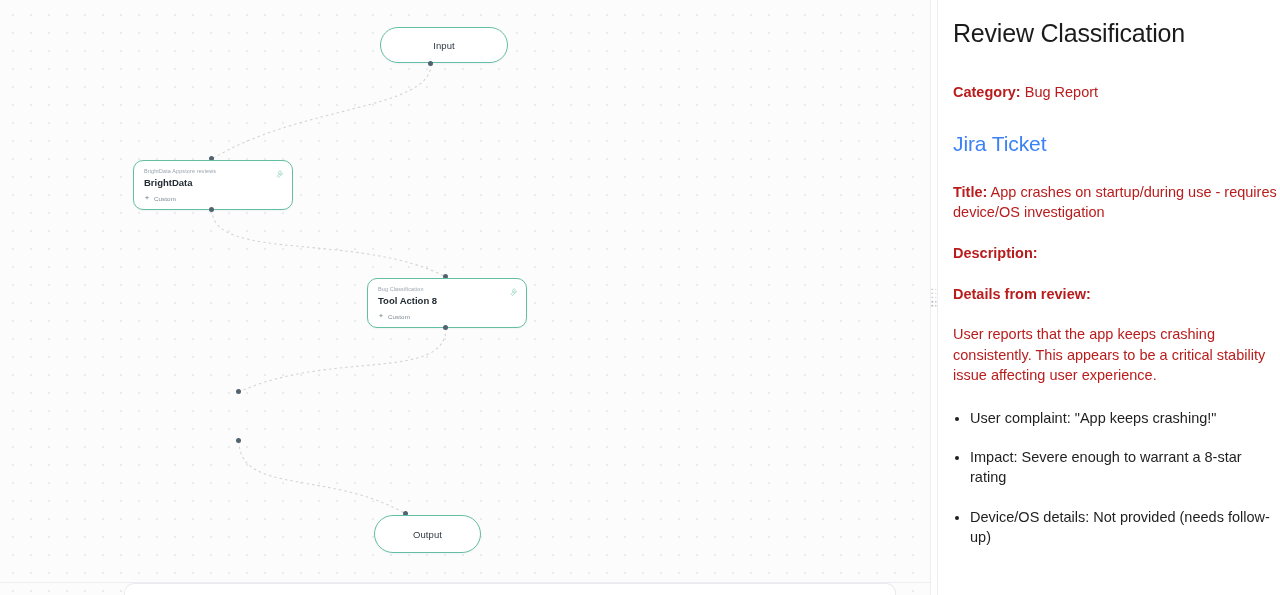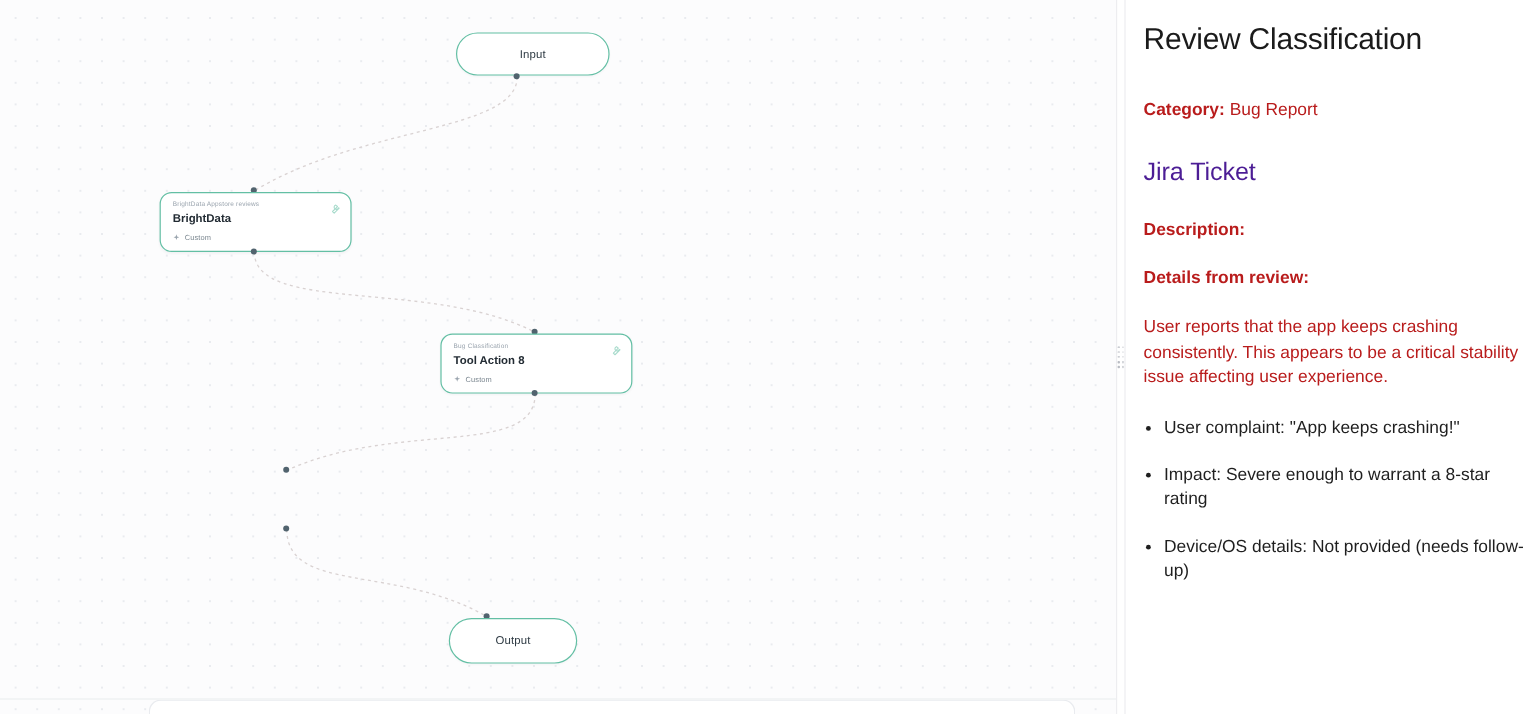--- a/index.html
+++ b/index.html
@@ -177,21 +177,21 @@
     font-weight: 400;
     color: #1b1b1b;
     letter-spacing: -0.2px;
     line-height: 1.2;
   }
 
   .panel h2 {
     margin: 28px 0 26px 0;
     font-size: 21px;
     font-weight: 400;
-    color: #4c1d95;
+    color: #3b82f6;
     letter-spacing: -0.1px;
     line-height: 1.2;
   }
 
   .panel p {
     margin: 0 0 20px 0;
     font-size: 14.5px;
     line-height: 1.42;
     color: #b91c1c;
   }
@@ -315,20 +315,21 @@
     </div>
   </div>
 
   <div class="panel">
     <h1>Review Classification</h1>
 
     <p class="kv"><b>Category:</b><span> Bug Report</span></p>
 
     <h2>Jira Ticket</h2>
 
+    <p><b>Title:</b><span> App crashes on startup/during use - requires device/OS investigation</span></p>
 
     <p><b>Description:</b></p>
 
     <p><b>Details from review:</b></p>
 
     <p>User reports that the app keeps crashing consistently. This appears to be a critical stability issue affecting user experience.</p>
 
     <ul>
       <li>User complaint: "App keeps crashing!"</li>
       <li>Impact: Severe enough to warrant a 8-star rating</li>

